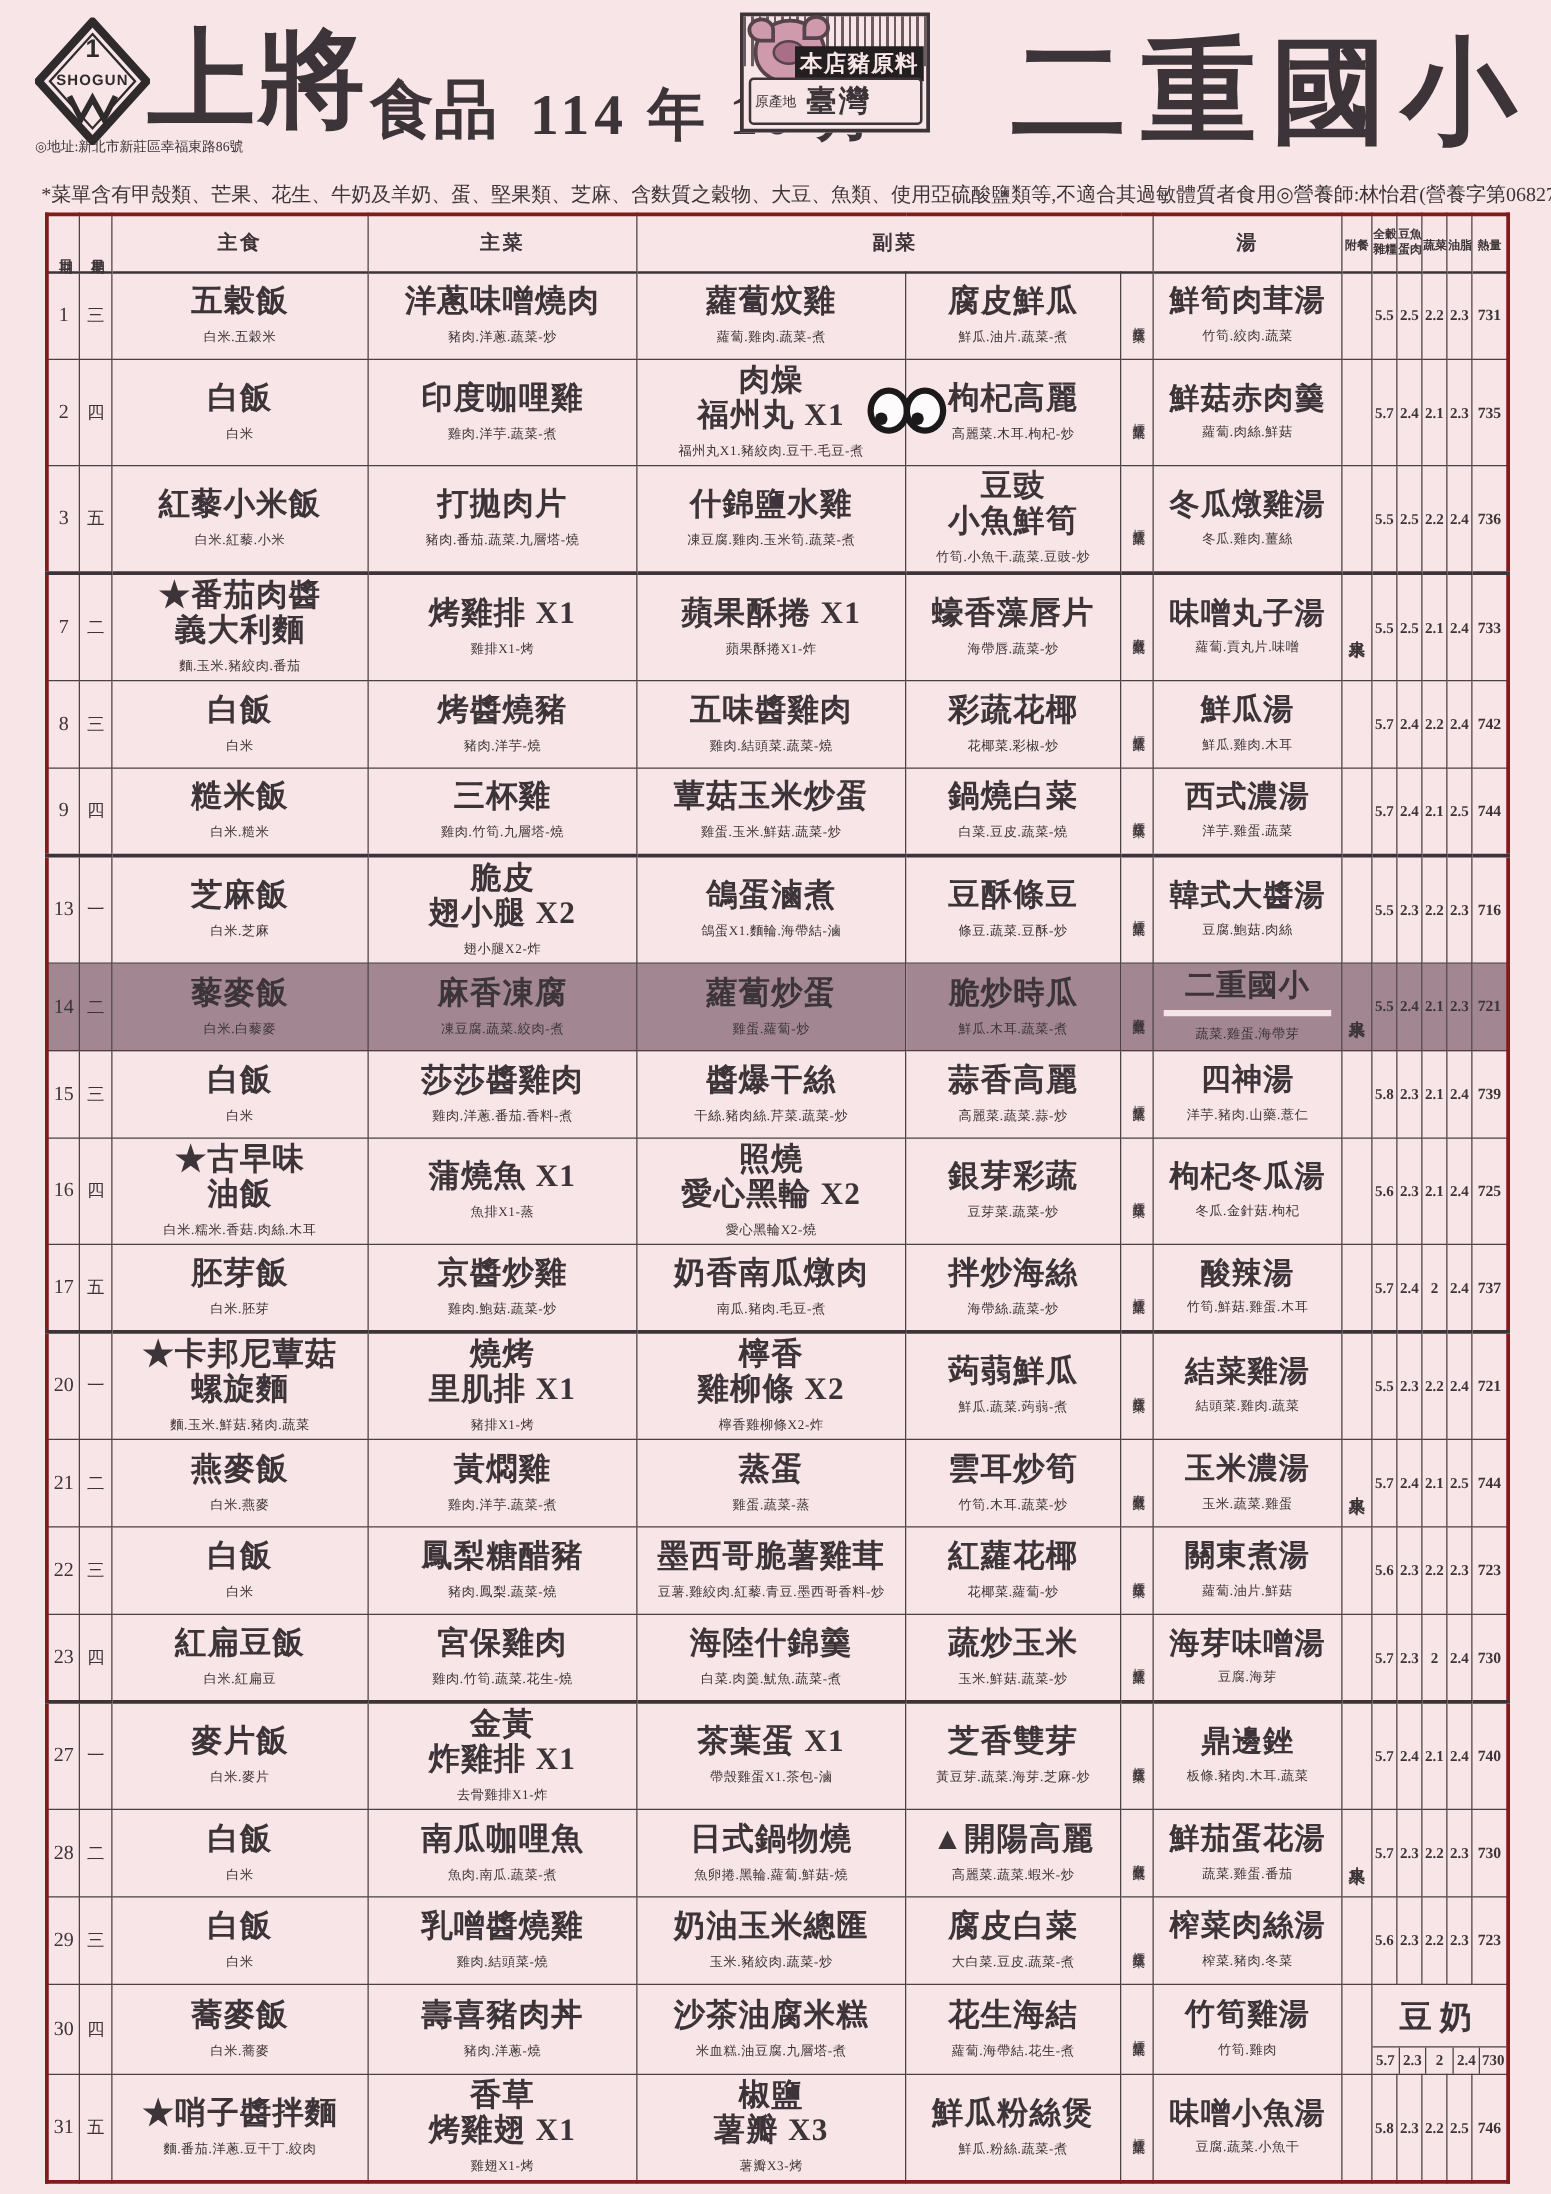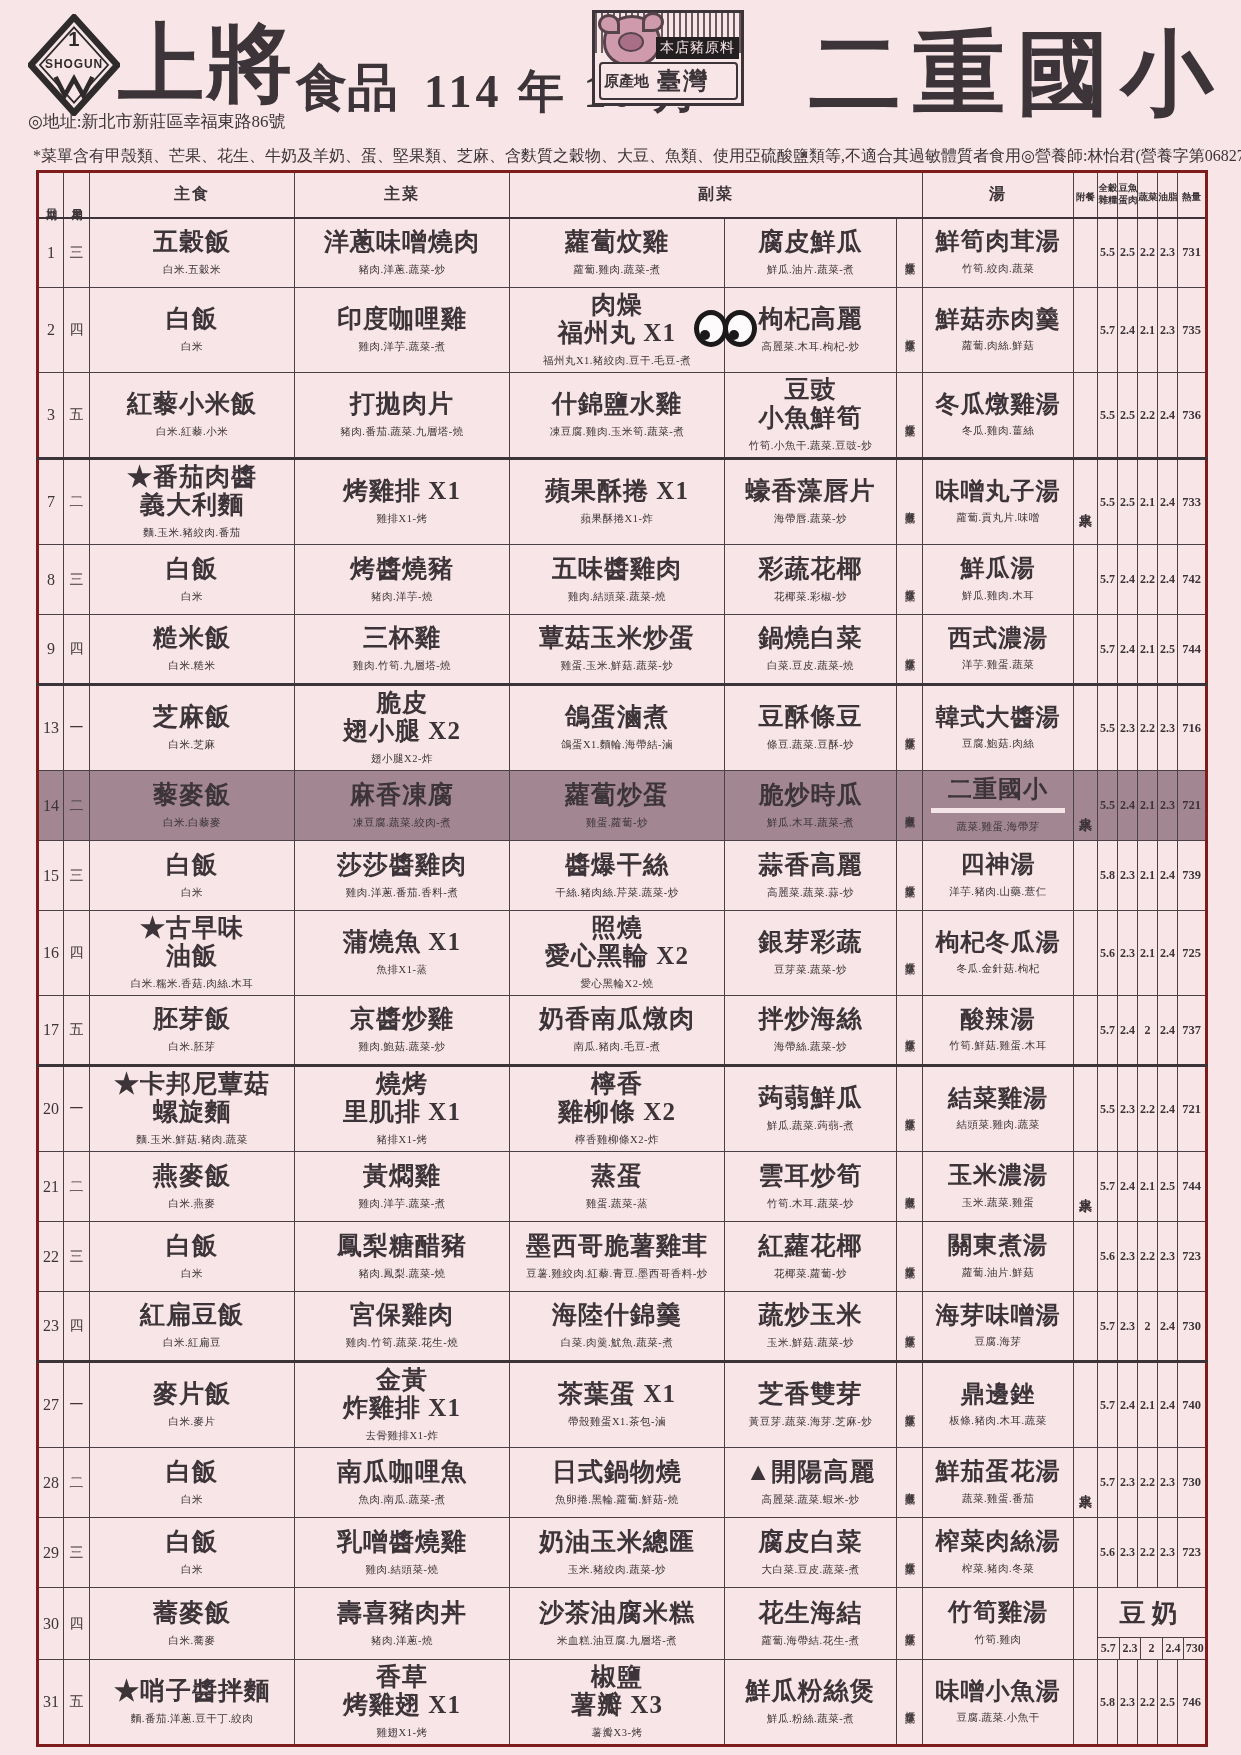--- a/index.html
+++ b/index.html
@@ -13,31 +13,31 @@
   .page{position:relative;width:1241px;height:1755px;}
 
   
   .top{position:absolute;left:0;top:0;width:1241px;height:168px;}
   .logo{position:absolute;left:28px;top:14px;width:92px;height:102px;}
   .brand{position:absolute;left:118px;top:6px;display:flex;align-items:flex-end;}
   .brand-main{font-size:86px;font-weight:700;letter-spacing:2px;}
   .brand-suffix{font-size:51px;font-weight:700;margin-left:2px;}
   .period{font-size:46px;font-weight:700;margin-left:26px;letter-spacing:4px;white-space:nowrap;}
   .school{position:absolute;right:16px;top:12px;font-size:92px;font-weight:700;letter-spacing:12px;white-space:nowrap;}
-  .address{position:absolute;left:28px;top:110px;font-size:17px;}
+  .address{position:absolute;left:28px;top:110px;font-size:11px;}
   .service{position:absolute;left:34px;top:129px;font-size:13px;white-space:nowrap;}
   .allergen{position:absolute;left:33px;top:146px;font-size:16px;white-space:nowrap;}
 
   
   .stamp{position:absolute;left:592px;top:10px;width:152px;height:96px;border:3px solid #3c3438;background:#f7e5e7;box-sizing:border-box;}
   .stamp-stripes{position:absolute;left:0;top:0;right:0;height:40px;
     background:repeating-linear-gradient(90deg,#6b5a60 0 2px,rgba(0,0,0,0) 2px 6px);}
-  .stamp-banner{position:absolute;right:2px;top:24px;background:#231f21;color:#f7e5e7;font-size:14px;font-weight:400;padding:2px 4px;letter-spacing:1px;white-space:nowrap;}
+  .stamp-banner{position:absolute;right:2px;top:24px;background:#231f21;color:#f7e5e7;font-size:18px;font-weight:700;padding:2px 4px;letter-spacing:1px;white-space:nowrap;}
   .stamp-bottom{position:absolute;left:4px;bottom:3px;right:3px;display:flex;align-items:center;background:#f7e5e7;border:2px solid #3c3438;border-radius:4px;padding:1px 3px;}
-  .stamp-origin-label{font-size:15px;font-weight:700;margin-right:8px;}
+  .stamp-origin-label{font-size:11px;font-weight:400;margin-right:8px;}
   .stamp-origin-value{font-size:24px;font-weight:700;letter-spacing:2px;}
   .pig{position:absolute;left:8px;top:2px;width:52px;height:46px;background:#cf9aac;border:3px solid #57434b;border-radius:50% 50% 46% 46%;}
   .pig::before{content:"";position:absolute;left:12px;top:14px;width:22px;height:16px;background:#a86f87;border:2px solid #57434b;border-radius:50%;}
   .pig::after{content:"";position:absolute;left:-8px;top:-4px;width:16px;height:14px;background:#cf9aac;border:3px solid #57434b;border-radius:60% 60% 0 60%;}
   .pig .ear{position:absolute;right:-6px;top:-6px;width:16px;height:14px;background:#cf9aac;border:3px solid #57434b;border-radius:60% 60% 60% 0;}
 
   
   table.menu{
     position:absolute;left:36px;top:170px;
     border-collapse:collapse;table-layout:fixed;width:1169px;

